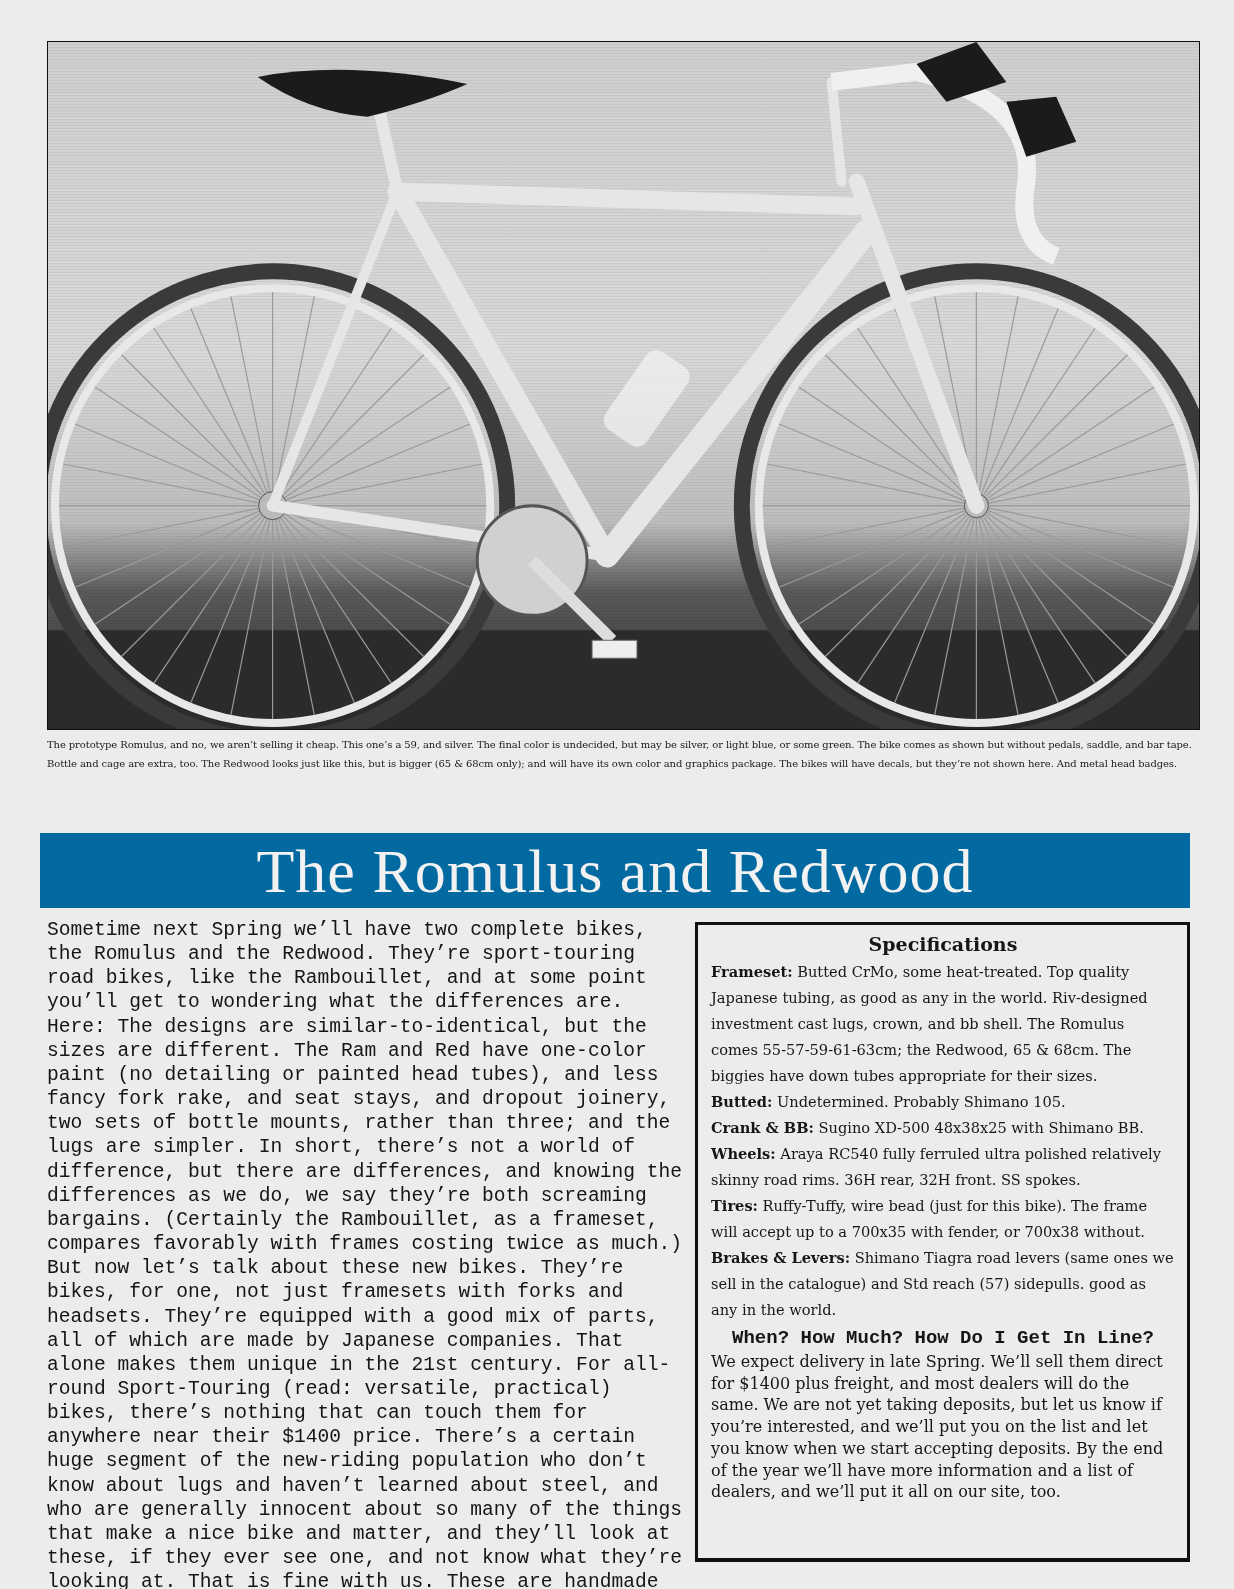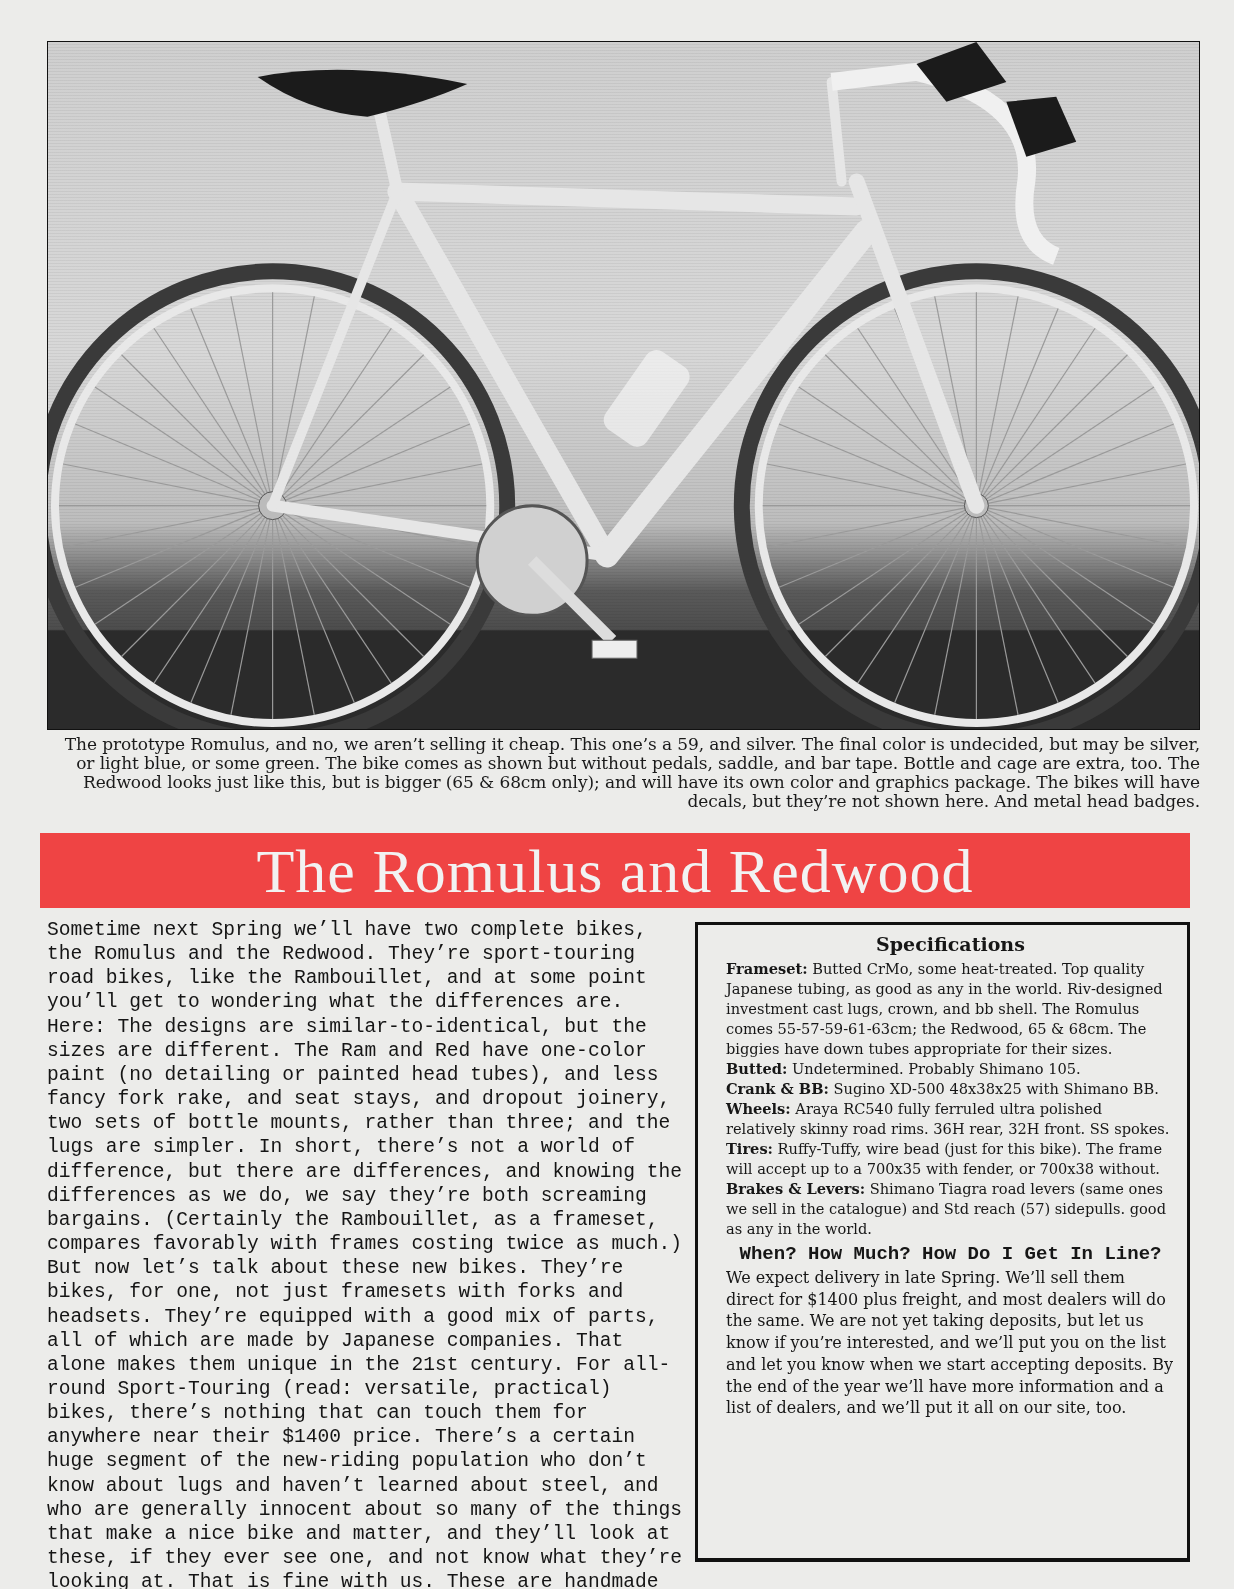--- a/index.html
+++ b/index.html
@@ -14,48 +14,48 @@
     position: absolute; left: 47px; top: 41px; width: 1153px; height: 689px;
     border: 1.5px solid #111; box-sizing: border-box;
     background:
       repeating-linear-gradient(0deg, rgba(0,0,0,0.05) 0 1px, transparent 1px 3px),
       linear-gradient(180deg, #cfcfcf 0%, #d8d8d8 45%, #bdbdbd 70%, #5a5a5a 80%, #2a2a2a 100%);
     overflow: hidden;
   }
   .photo svg { position: absolute; left: 0; top: 0; width: 100%; height: 100%; }
   .caption {
     position: absolute; left: 47px; top: 735px; width: 1153px;
-    font-size: 17px; line-height: 19px; font-family: "DejaVu Serif", serif;
-    color: #1a1a1a; letter-spacing: -0.1px; text-align: right;
+    font-size: 10px; line-height: 19px; font-family: "DejaVu Serif", serif;
+    color: #1a1a1a; letter-spacing: -0.1px;
   }
   .title-bar {
     position: absolute; left: 40px; top: 833px; width: 1150px; height: 75px;
-    background: #ef4444;
+    background: #0369a1;
     display: flex; align-items: center; justify-content: center;
   }
   .title-bar h1 {
     margin: 0; color: #f2f2f2; font-family: "Liberation Serif", serif;
     font-weight: normal; font-size: 62px; letter-spacing: 1px; line-height: 1;
   }
   .body-col {
     position: absolute; left: 47px; top: 918px; width: 640px;
     font-family: Liberation Mono, monospace; font-size: 19.6px; line-height: 24.15px;
     color: #151515; text-align: left;
   }
   .body-col p { margin: 0; }
   .spec-box {
     position: absolute; left: 695px; top: 922px; width: 495px; height: 640px;
-    border: 3px solid #111; box-sizing: border-box; padding: 6px 12px 0 28px;
+    border: 3px solid #111; box-sizing: border-box; padding: 6px 12px 0 13px;
     border-right-width: 3px; border-bottom-width: 4px;
   }
   .spec-title {
     text-align: center; font-family: "DejaVu Serif", serif; font-size: 19px;
     font-weight: bold; margin: 0 0 2px 0; line-height: 26px;
   }
-  .spec-list { font-family: "DejaVu Serif", serif; font-size: 14.6px; line-height: 20px; }
+  .spec-list { font-family: "DejaVu Serif", serif; font-size: 14.6px; line-height: 26px; }
   .spec-item { margin: 0; }
   .spec-item .k { font-weight: bold; }
   .when-title {
     text-align: center; font-family: Liberation Mono, monospace; font-size: 19px;
     font-weight: bold; margin: 2px 0 0 0; line-height: 26px;
   }
   .when-text { font-family: "DejaVu Serif", serif; font-size: 16px; line-height: 21.7px; margin: 0; }
 </style>
 </head>
 <body>

